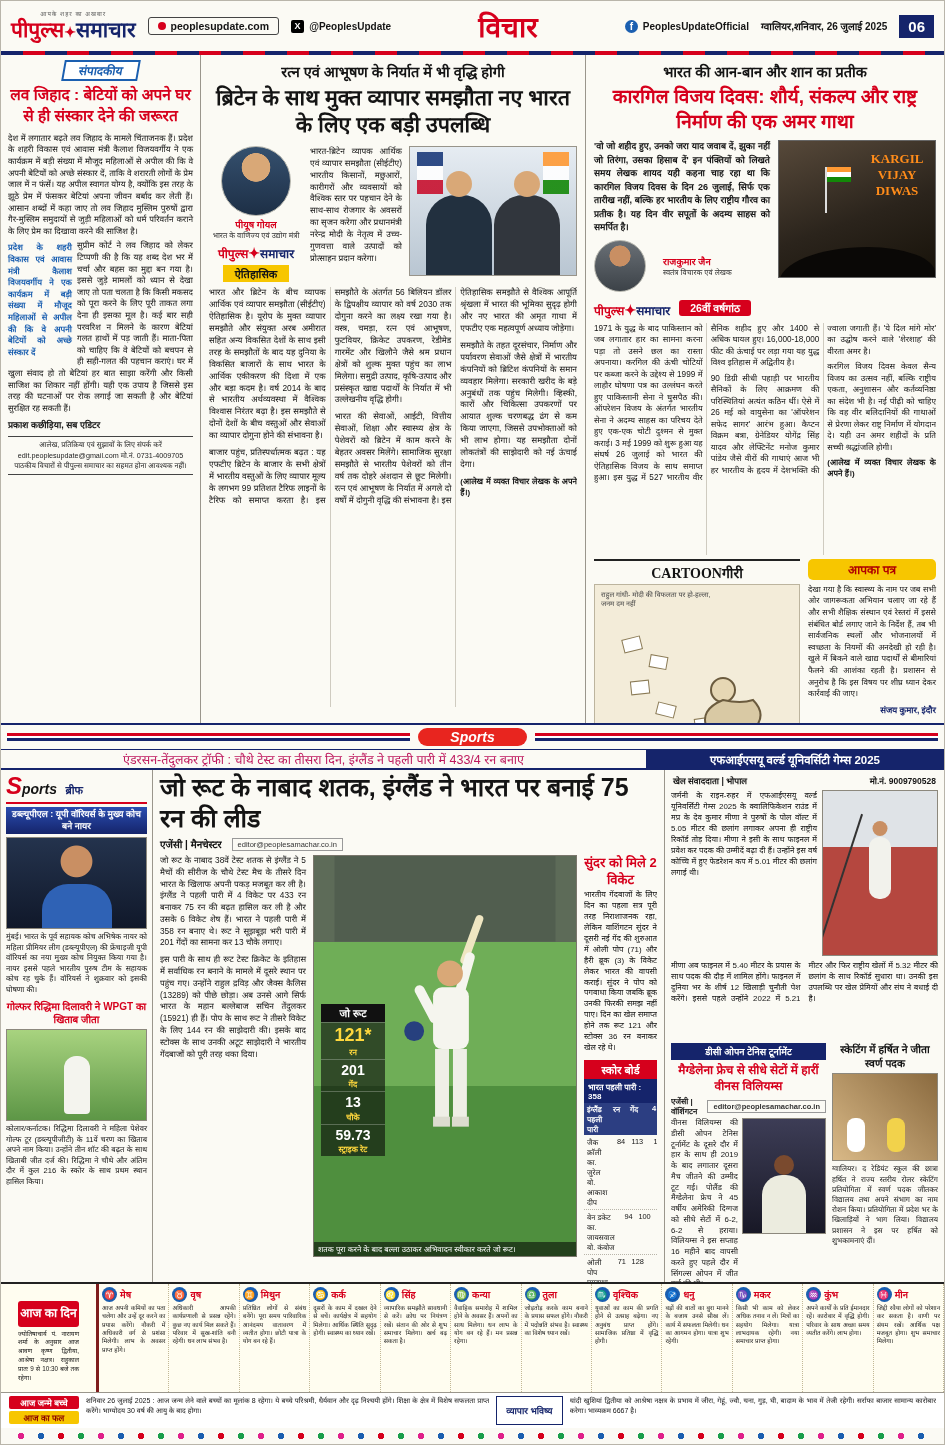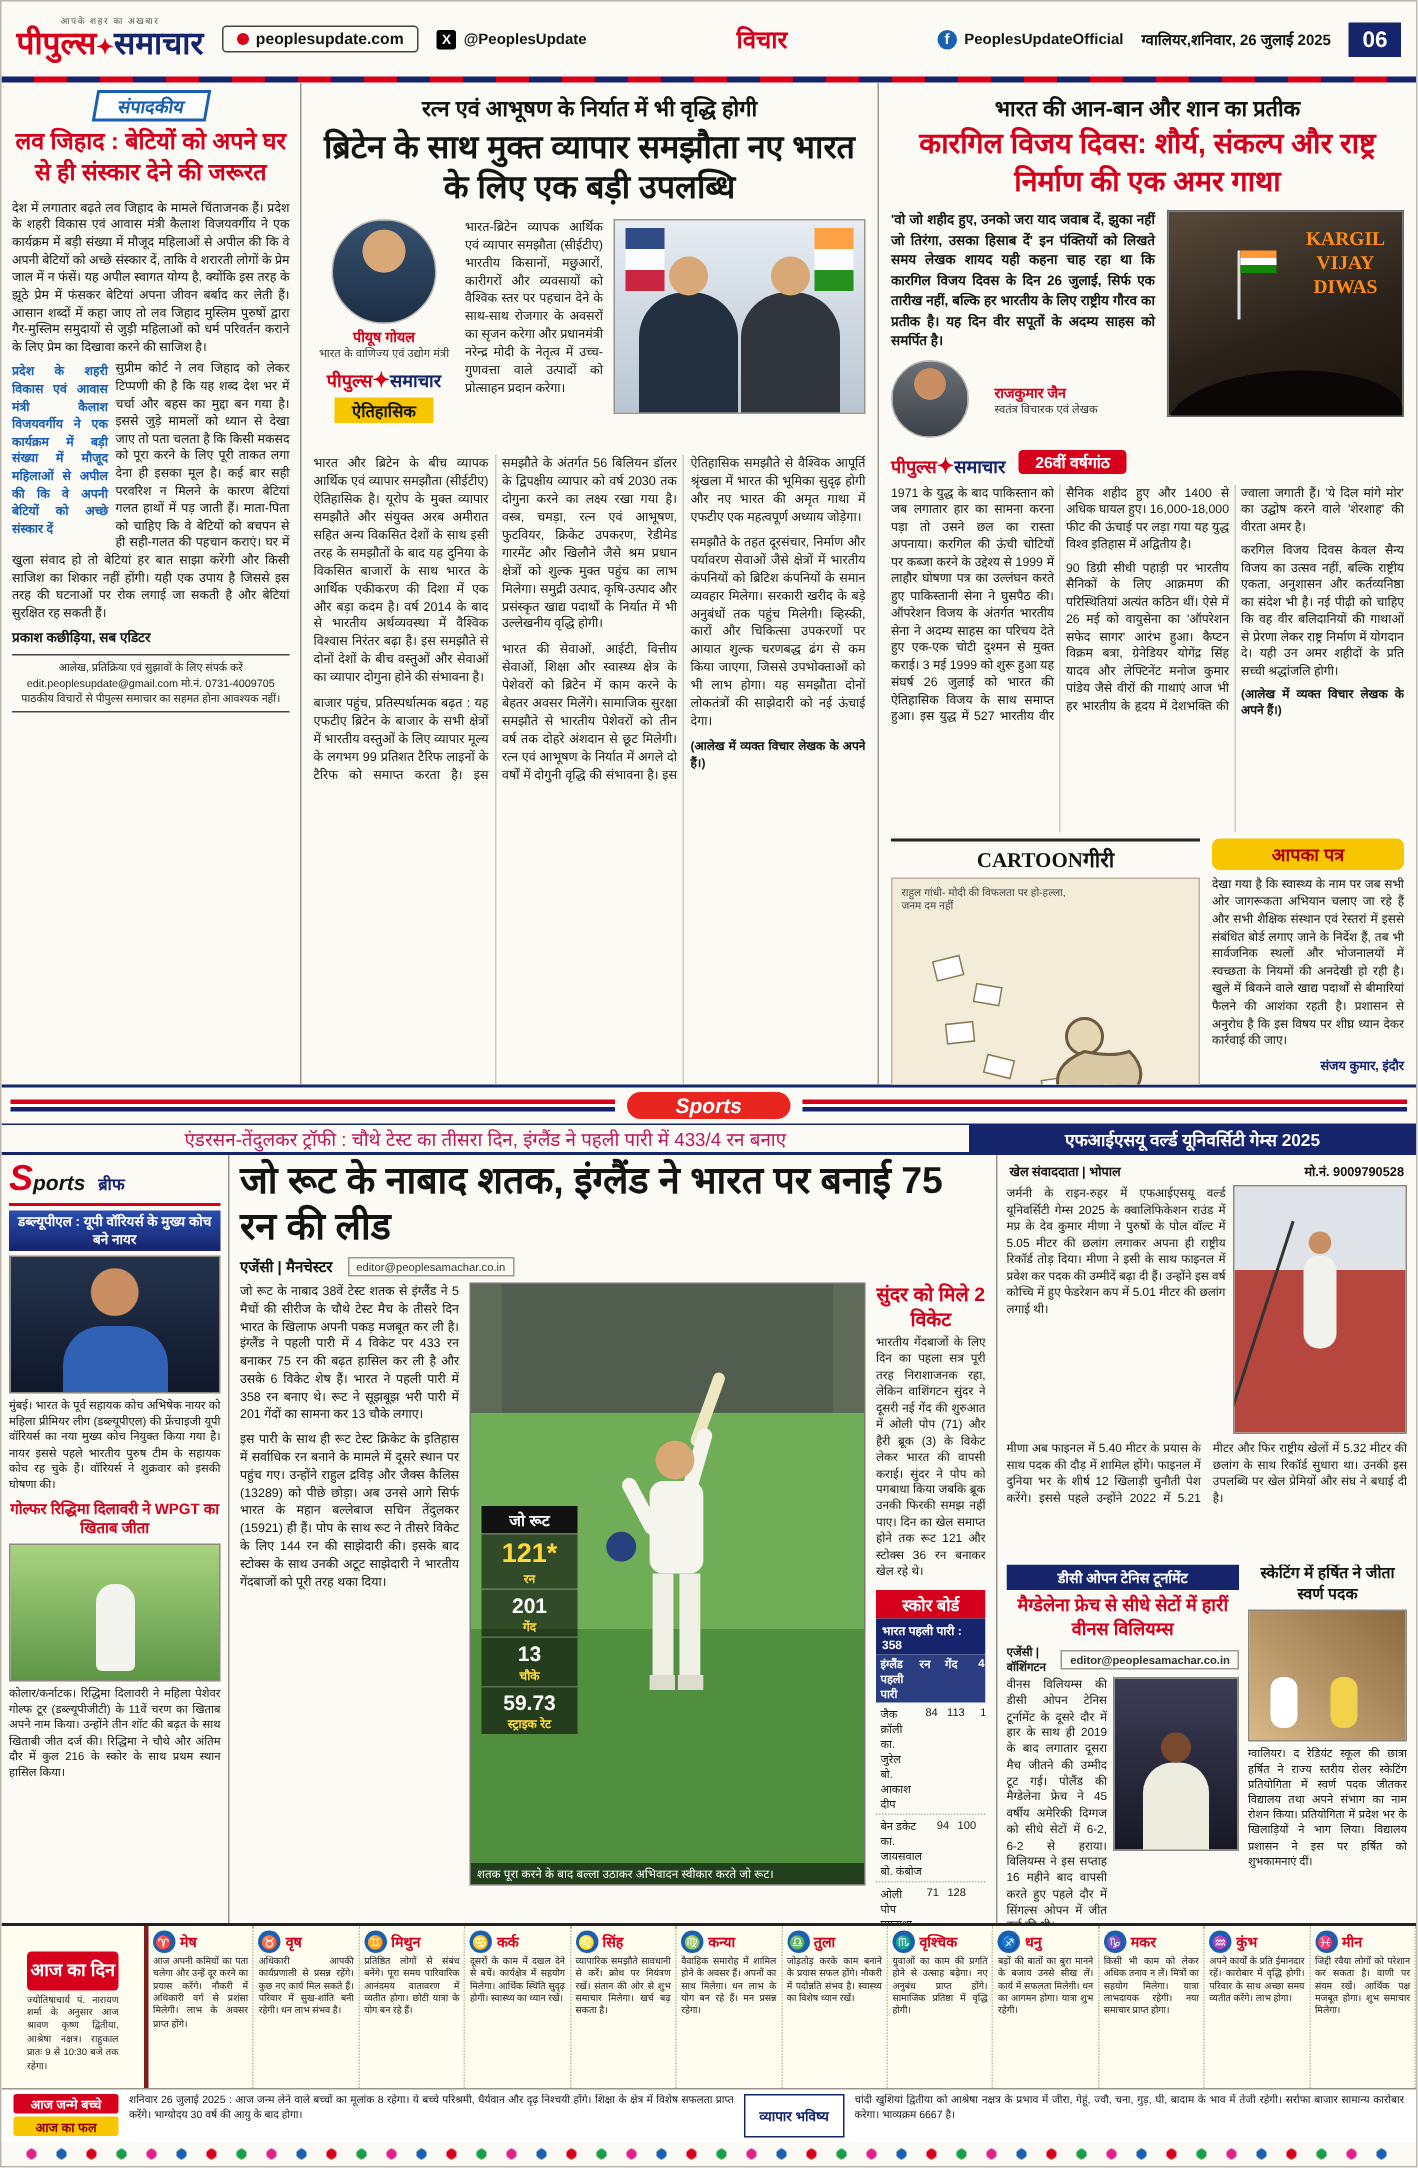--- a/index.html
+++ b/index.html
@@ -15,21 +15,21 @@
   .red { color:#d6001c; } .blue { color:#15246b; }
   .star { color:#d6001c; font-size:14px; }
   .mh-contact { flex:none; display:flex; align-items:center; gap:5px; border:1px solid #444;
                 border-radius:3px; padding:2px 9px; font-size:10.5px; font-weight:bold; }
   .globe-dot { width:8px; height:8px; border-radius:50%; background:#d6001c; display:inline-block; }
   .mh-social { flex:none; display:flex; align-items:center; gap:5px; font-size:10px; font-weight:bold; }
   .x-icon { background:#000; color:#fff; font-size:9px; width:13px; height:13px; display:flex;
             align-items:center; justify-content:center; border-radius:2px; }
   .f-icon { background:#1b5fb0; color:#fff; font-size:10px; width:13px; height:13px; display:flex;
             align-items:center; justify-content:center; border-radius:50%; font-weight:800; }
-  .mh-center { flex:1; text-align:center; font-size:16px; font-weight:800; color:#d6001c;
+  .mh-center { flex:1; text-align:center; font-size:28px; font-weight:800; color:#d6001c;
                font-family:"Liberation Serif", serif; }
   .mh-date { flex:none; font-size:10px; font-weight:bold; }
   .mh-page { flex:none; background:#15246b; color:#fff; font-size:15px; font-weight:800; padding:3px 9px; }
   .stripe { height:4px; background:repeating-linear-gradient(90deg,#15246b 0 22px,#d6001c 22px 44px); }
   
   .top { display:flex; height:670px; border-bottom:2px solid #15246b; }
   .kicker { font-size:14.5px; font-weight:800; text-align:center; padding:3px 0 2px; }
   .portrait { border-radius:50%; margin:0 auto 2px; border:1px solid #b5b5ad; }
   .a-name { color:#d6001c; font-weight:bold; font-size:9.5px; }
   .a-title { font-size:7.5px; line-height:1.25; color:#333; }
@@ -61,21 +61,21 @@
                      background:linear-gradient(#e6ecf2,#b9c6d2); border:1px solid #98948a; }
   .flag { position:absolute; top:5px; width:26px; height:42px; opacity:.9; }
   .flag-uk { left:7px; background:linear-gradient(180deg,#1b3a7a 34%,#fff 34% 66%,#c8102e 66%); }
   .flag-in { right:7px; background:linear-gradient(180deg,#ff9933 34%,#fff 34% 66%,#138808 66%); }
   .man { position:absolute; bottom:-12px; width:66px; height:92px; border-radius:30px 30px 0 0; }
   .man.m1 { left:16px; background:#22303f; }
   .man.m2 { right:16px; background:#31363d; }
   .man::before { content:""; position:absolute; top:-24px; left:50%; transform:translateX(-50%);
                  width:26px; height:26px; border-radius:50%; background:#d9a877; }
   .trade-body { column-count:3; column-gap:9px; column-rule:1px solid #cfcbc0; font-size:8.4px;
-                line-height:1.42; text-align:justify; height:420px; overflow:hidden; margin-top:20px; }
+                line-height:1.42; text-align:justify; height:420px; overflow:hidden; margin-top:5px; }
   .trade-body p { margin-bottom:5px; }
   
   .kargil { flex:1; padding:3px 8px; overflow:hidden; }
   .kargil-head { color:#d6001c; font-size:19px; font-weight:800; text-align:center; line-height:1.3; margin:2px 0 6px; }
   .kargil-lead { display:flex; gap:8px; }
   .kl-left { flex:1; }
   .k-quote { font-size:9px; font-weight:bold; line-height:1.5; text-align:justify; }
   .k-author-row { display:flex; align-items:center; gap:17px; margin-top:5px; text-align:left; }
   .p-jain { width:52px; height:52px; margin:0;
     background:radial-gradient(circle at 50% 30%, #c98f63 24%, transparent 25%), linear-gradient(#6a7076,#3c4248); }

